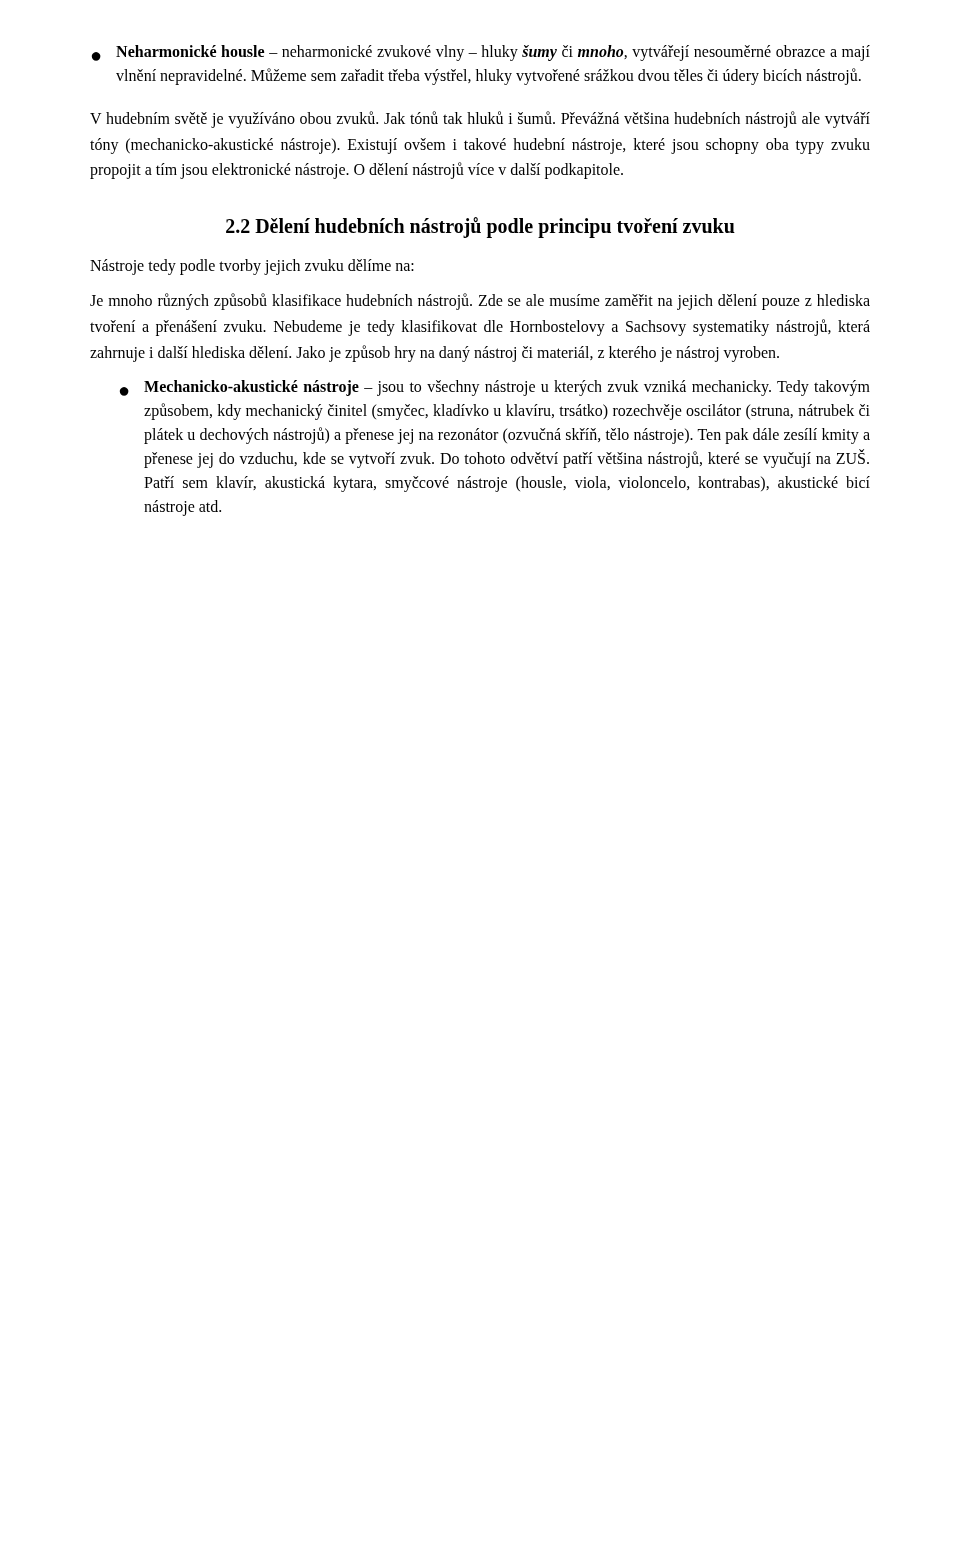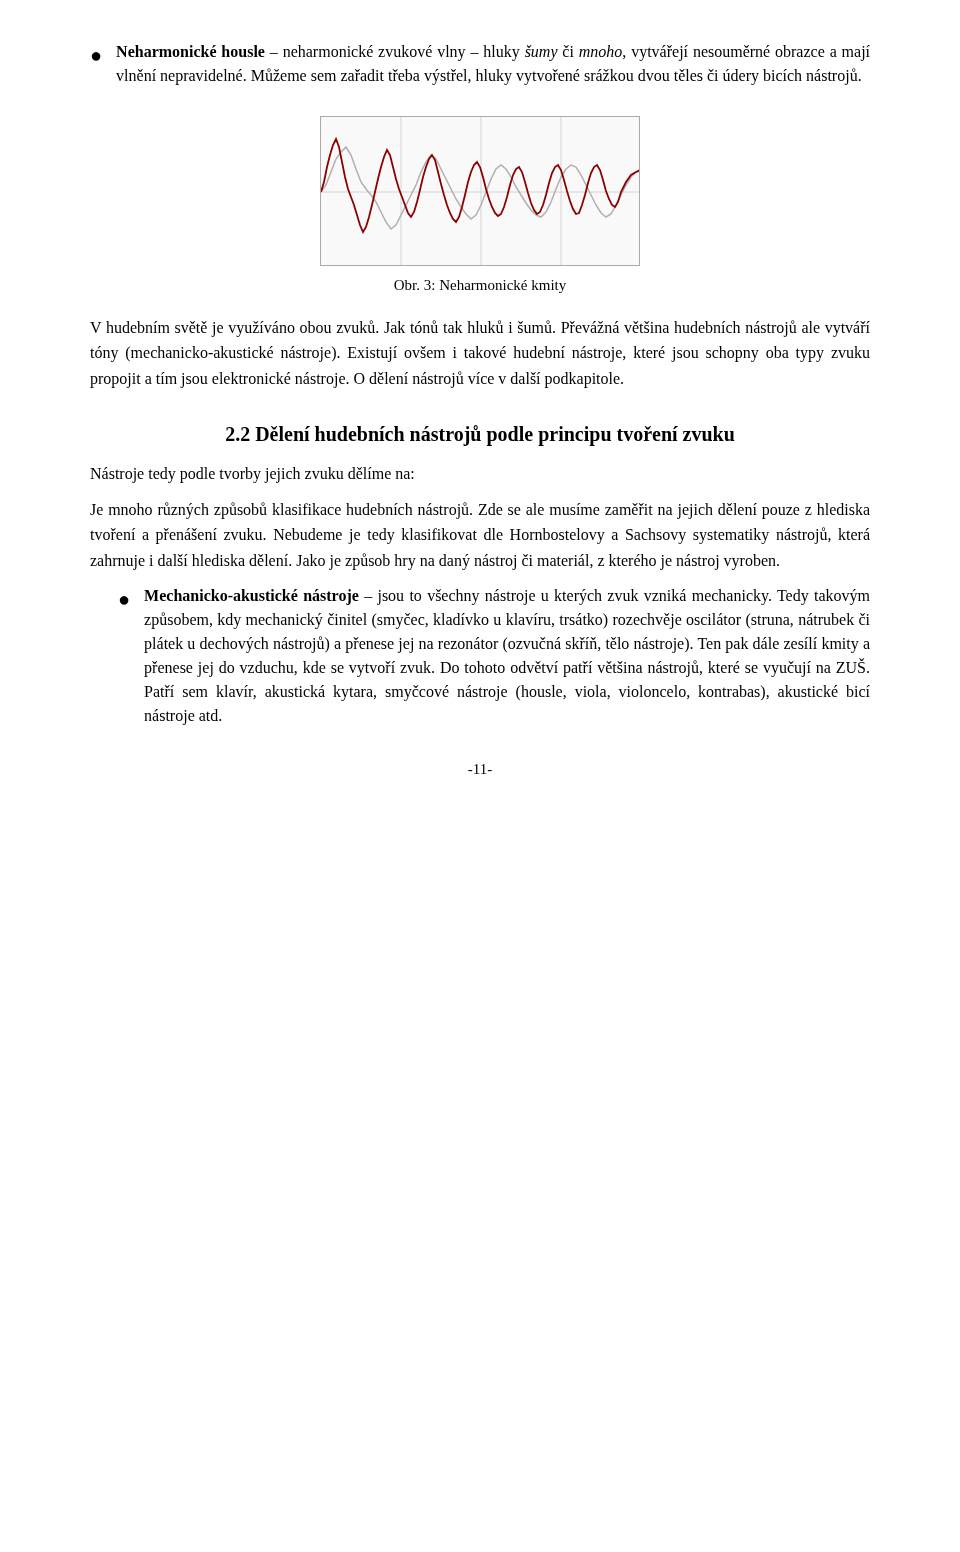--- a/index.html
+++ b/index.html
@@ -90,20 +90,21 @@
       margin-top: 30px;
       font-size: 15px;
     }
 
     b, strong {
       font-weight: bold;
     }
 
     i, em {
       font-style: italic;
+      font-weight: bold;
     }
 
     .nested-bullet {
       margin-left: 28px;
       margin-bottom: 10px;
     }
 
     .nested-bullet-item {
       display: flex;
       align-items: flex-start;
@@ -117,208 +118,20 @@
 
   <div class="bullet-section">
     <div class="bullet-item">
       <span class="bullet-dot">●</span>
       <span class="bullet-text">
         <strong>Neharmonické housle</strong><span> – neharmonické zvukové vlny – hluky </span><em>šumy</em><span> či </span><em>mnoho</em><span>, vytvářejí nesouměrné obrazce a mají vlnění nepravidelné. Můžeme sem zařadit třeba výstřel, hluky vytvořené srážkou dvou těles či údery bicích nástrojů.</span>
       </span>
     </div>
   </div>
 
-  <div class="figure-container">
-    <div class="waveform-chart">
-      <svg width="320" height="150" viewBox="0 0 320 150">
-
-        <line x1="0" y1="75" x2="320" y2="75" stroke="#ccc" stroke-width="0.8"></line>
-        <line x1="80" y1="0" x2="80" y2="150" stroke="#ccc" stroke-width="0.8"></line>
-        <line x1="160" y1="0" x2="160" y2="150" stroke="#ccc" stroke-width="0.8"></line>
-        <line x1="240" y1="0" x2="240" y2="150" stroke="#ccc" stroke-width="0.8"></line>
-
-        <polyline fill="none" stroke="#b0b0b0" stroke-width="1.5" points="
-            0,75
-            5,68
-            10,55
-            15,42
-            20,35
-            25,30
-            30,38
-            35,52
-            40,65
-            45,72
-            50,78
-            55,85
-            60,95
-            65,105
-            70,112
-            75,108
-            80,98
-            85,88
-            90,78
-            95,68
-            100,55
-            105,45
-            110,38
-            115,42
-            120,52
-            125,62
-            130,72
-            135,82
-            140,90
-            145,97
-            150,102
-            155,98
-            160,88
-            165,75
-            170,62
-            175,52
-            180,48
-            185,52
-            190,60
-            195,70
-            200,78
-            205,86
-            210,93
-            215,98
-            220,100
-            225,95
-            230,85
-            235,72
-            240,60
-            245,52
-            250,48
-            255,50
-            260,58
-            265,68
-            270,78
-            275,88
-            280,96
-            285,100
-            290,97
-            295,88
-            300,78
-            305,68
-            310,60
-            315,55
-            320,52
-          "></polyline>
-
-        <polyline fill="none" stroke="#8B0000" stroke-width="1.8" points="
-            0,75
-            3,65
-            6,50
-            9,38
-            12,28
-            15,22
-            18,30
-            21,45
-            24,60
-            27,72
-            30,80
-            33,88
-            36,98
-            39,108
-            42,115
-            45,110
-            48,100
-            51,88
-            54,75
-            57,62
-            60,50
-            63,40
-            66,33
-            69,38
-            72,50
-            75,62
-            78,72
-            81,80
-            84,88
-            87,96
-            90,100
-            93,95
-            96,85
-            99,73
-            102,60
-            105,50
-            108,42
-            111,38
-            114,43
-            117,55
-            120,67
-            123,78
-            126,88
-            129,96
-            132,102
-            135,105
-            138,100
-            141,90
-            144,78
-            147,65
-            150,55
-            153,48
-            156,45
-            159,50
-            162,60
-            165,72
-            168,82
-            171,90
-            174,96
-            177,99
-            180,97
-            183,90
-            186,80
-            189,68
-            192,58
-            195,52
-            198,50
-            201,55
-            204,65
-            207,76
-            210,86
-            213,93
-            216,97
-            219,95
-            222,88
-            225,78
-            228,66
-            231,56
-            234,50
-            237,48
-            240,53
-            243,63
-            246,74
-            249,84
-            252,92
-            255,97
-            258,96
-            261,88
-            264,78
-            267,66
-            270,56
-            273,50
-            276,48
-            279,53
-            282,63
-            285,74
-            288,82
-            291,88
-            294,90
-            297,85
-            300,75
-            305,65
-            310,58
-            315,55
-            320,53
-          "></polyline>
-      </svg>
-    </div>
-    <div class="figure-caption">Obr. 3: Neharmonické kmity</div>
-  </div>
 
   <p class="body-text">V hudebním světě je využíváno obou zvuků. Jak tónů tak hluků i šumů. Převážná většina hudebních nástrojů ale vytváří tóny (mechanicko-akustické nástroje). Existují ovšem i takové hudební nástroje, které jsou schopny oba typy zvuku propojit a tím jsou elektronické nástroje. O dělení nástrojů více v další podkapitole.</p>
 
   <div class="section-heading">
     <span>2.2</span>
     <span> </span>
     <span>Dělení hudebních nástrojů podle principu tvoření zvuku</span>
   </div>
 
   <p class="body-text">Nástroje tedy podle tvorby jejich zvuku dělíme na:</p>
@@ -327,15 +140,14 @@
 
   <div class="nested-bullet">
     <div class="nested-bullet-item">
       <span class="bullet-dot">●</span>
       <span class="bullet-text">
         <strong>Mechanicko-akustické nástroje</strong><span> – jsou to všechny nástroje u kterých zvuk vzniká mechanicky. Tedy takovým způsobem, kdy mechanický činitel (smyčec, kladívko u klavíru, trsátko) rozechvěje oscilátor (struna, nátrubek či plátek u dechových nástrojů) a přenese jej na rezonátor (ozvučná skříň, tělo nástroje). Ten pak dále zesílí kmity a přenese jej do vzduchu, kde se vytvoří zvuk. Do tohoto odvětví patří většina nástrojů, které se vyučují na ZUŠ. Patří sem klavír, akustická kytara, smyčcové nástroje (housle, viola, violoncelo, kontrabas), akustické bicí nástroje atd.</span>
       </span>
     </div>
   </div>
 
-  <div class="page-number">-11-</div>
 
 </div>
 
 </body></html>

